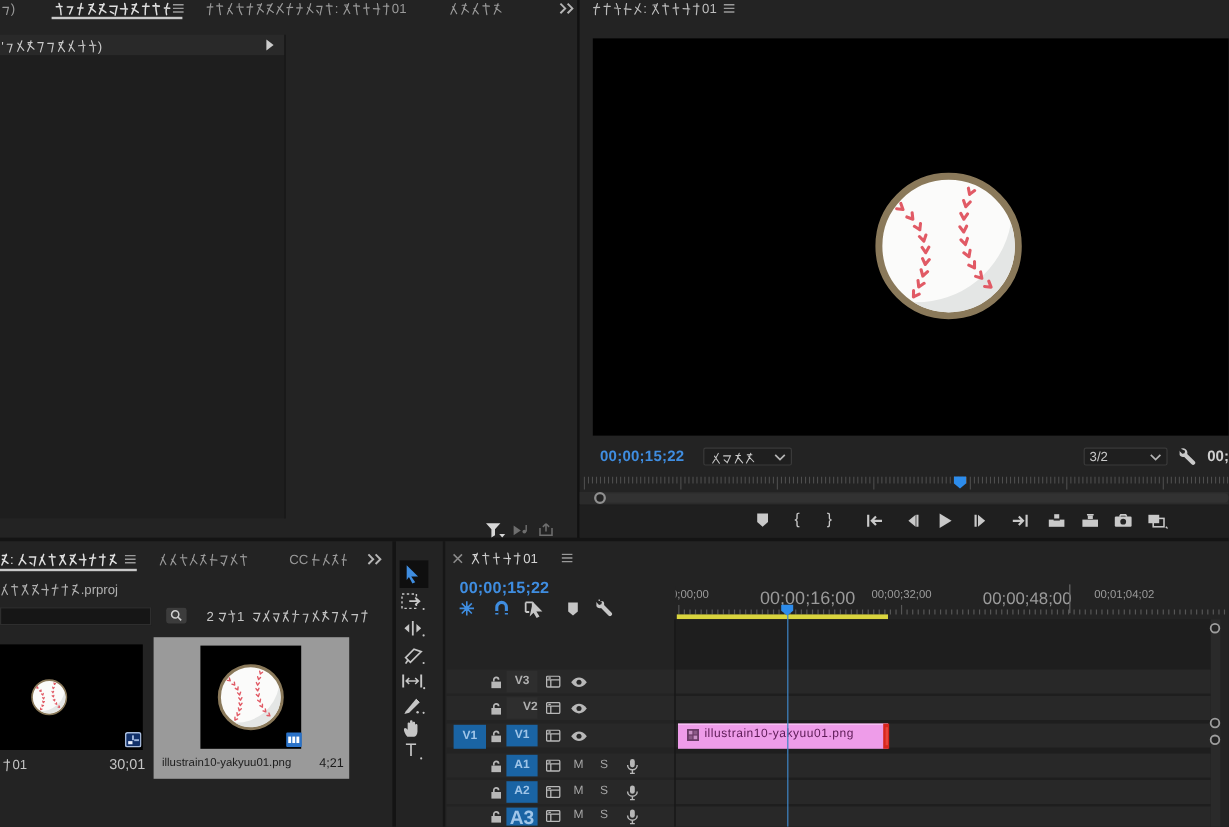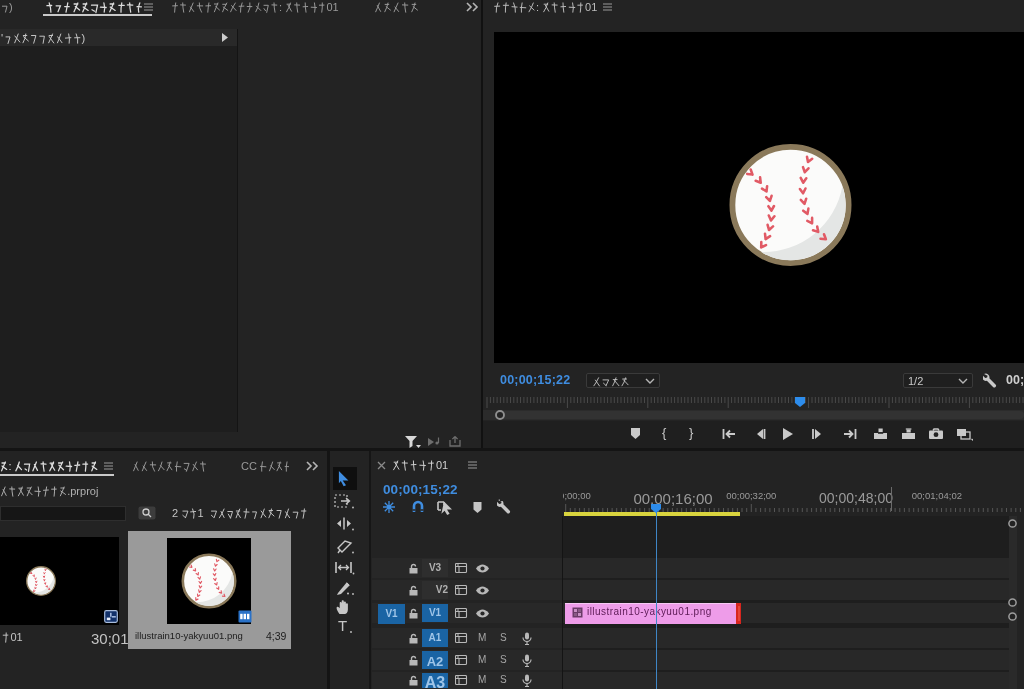--- a/index.html
+++ b/index.html
@@ -73,21 +73,21 @@
     </svg>
     <div style="position:absolute;left:500px;top:374px;font-size:12.5px;color:#3f8de0;font-weight:700;letter-spacing:0.2px;white-space:nowrap;line-height:1">00;00;15;22</div>
     <div style="position:absolute;left:586px;top:373px;width:74px;height:15px;background:#1f1f1f;border:1px solid #3a3a3a;border-radius:2px"></div>
     <svg style="position:absolute;left:592px;top:376px;overflow:hidden" width="40" height="13" font-family="Liberation Sans, sans-serif">
       <path d="M6.6,1.8 Q4.6,6.1 1.9,9.8 M3.4,4.1 L7.5,10.0 M11.0,3.9 L16.7,3.9 L14.0,9.7 M11.5,7.2 L14.1,9.6 M24.0,1.8 Q22.8,6.1 20.7,9.8 M22.5,4.5 L26.9,9.7 M21.2,3.6 L25.1,3.6 M33.6,1.8 Q32.6,6.1 30.0,9.8 M31.6,4.0 L36.1,8.8 M30.7,3.0 L34.6,3.0" stroke="#c9c9c9" stroke-width="0.88" fill="none" stroke-linecap="round"></path>
     </svg>
     <svg style="position:absolute;left:645px;top:378px;" width="10" height="7" font-family="Liberation Sans, sans-serif">
       <path d="M1 1l4 4 4-4" stroke="#b5b5b5" stroke-width="1.4" fill="none"></path>
     </svg>
     <div style="position:absolute;left:903px;top:373px;width:70px;height:15px;background:#1f1f1f;border:1px solid #3a3a3a;border-radius:2px"></div>
-    <div style="position:absolute;left:908px;top:376px;font-size:11px;color:#c9c9c9;font-weight:400;letter-spacing:0px;white-space:nowrap;line-height:1">1/2</div>
+    <div style="position:absolute;left:908px;top:376px;font-size:11px;color:#c9c9c9;font-weight:400;letter-spacing:0px;white-space:nowrap;line-height:1">3/2</div>
     <svg style="position:absolute;left:958px;top:378px;" width="10" height="7" font-family="Liberation Sans, sans-serif">
       <path d="M1 1l4 4 4-4" stroke="#b5b5b5" stroke-width="1.4" fill="none"></path>
     </svg>
     <svg style="position:absolute;left:983px;top:372px;" width="16" height="16" font-family="Liberation Sans, sans-serif">
       <path d="M14.9 2.1a4.1 4.1 0 0 0-5.8 4.7L2.4 13.5a1.9 1.9 0 0 0 2.7 2.7l6.7-6.7a4.1 4.1 0 0 0 4.7-5.8L13.6 6.6l-2.1-0.5-0.5-2.1z" fill="#c9c9c9" transform="scale(0.92) translate(16,0) scale(-1,1)"></path>
     </svg>
     <div style="position:absolute;left:1006px;top:374px;font-size:12.5px;color:#d0d0d0;font-weight:700;letter-spacing:0px;white-space:nowrap;line-height:1">00;0</div>
     <svg style="position:absolute;left:483px;top:397px;" width="541" height="12" font-family="Liberation Sans, sans-serif">
       <path d="M4.0 0v11 M7.4 0v6 M10.7 0v6 M14.1 0v6 M17.4 0v6 M20.8 0v6 M24.1 0v6 M27.5 0v6 M30.8 0v6 M34.2 0v6 M37.5 0v6 M40.9 0v6 M44.2 0v6 M47.6 0v6 M50.9 0v6 M54.3 0v6 M57.6 0v6 M61.0 0v6 M64.3 0v6 M67.7 0v6 M71.0 0v6 M74.4 0v6 M77.7 0v6 M81.1 0v6 M84.4 0v11 M87.8 0v6 M91.1 0v6 M94.5 0v6 M97.8 0v6 M101.2 0v6 M104.5 0v6 M107.9 0v6 M111.2 0v6 M114.6 0v6 M117.9 0v6 M121.3 0v6 M124.6 0v6 M128.0 0v6 M131.3 0v6 M134.7 0v6 M138.0 0v6 M141.4 0v6 M144.7 0v6 M148.1 0v6 M151.4 0v6 M154.8 0v6 M158.1 0v6 M161.5 0v6 M164.8 0v11 M168.2 0v6 M171.5 0v6 M174.9 0v6 M178.2 0v6 M181.6 0v6 M184.9 0v6 M188.3 0v6 M191.6 0v6 M195.0 0v6 M198.3 0v6 M201.7 0v6 M205.0 0v6 M208.4 0v6 M211.7 0v6 M215.1 0v6 M218.4 0v6 M221.8 0v6 M225.1 0v6 M228.5 0v6 M231.8 0v6 M235.2 0v6 M238.5 0v6 M241.9 0v6 M245.2 0v11 M248.6 0v6 M251.9 0v6 M255.3 0v6 M258.6 0v6 M262.0 0v6 M265.3 0v6 M268.7 0v6 M272.0 0v6 M275.4 0v6 M278.7 0v6 M282.1 0v6 M285.4 0v6 M288.8 0v6 M292.1 0v6 M295.5 0v6 M298.8 0v6 M302.2 0v6 M305.5 0v6 M308.9 0v6 M312.2 0v6 M315.6 0v6 M318.9 0v6 M322.3 0v6 M325.6 0v11 M329.0 0v6 M332.3 0v6 M335.7 0v6 M339.0 0v6 M342.4 0v6 M345.7 0v6 M349.1 0v6 M352.4 0v6 M355.8 0v6 M359.1 0v6 M362.5 0v6 M365.8 0v6 M369.2 0v6 M372.5 0v6 M375.9 0v6 M379.2 0v6 M382.6 0v6 M385.9 0v6 M389.3 0v6 M392.6 0v6 M396.0 0v6 M399.3 0v6 M402.7 0v6 M406.0 0v11 M409.4 0v6 M412.7 0v6 M416.1 0v6 M419.4 0v6 M422.8 0v6 M426.1 0v6 M429.5 0v6 M432.8 0v6 M436.2 0v6 M439.5 0v6 M442.9 0v6 M446.2 0v6 M449.6 0v6 M452.9 0v6 M456.3 0v6 M459.6 0v6 M463.0 0v6 M466.3 0v6 M469.7 0v6 M473.0 0v6 M476.4 0v6 M479.7 0v6 M483.1 0v6 M486.4 0v11 M489.8 0v6 M493.1 0v6 M496.5 0v6 M499.8 0v6 M503.2 0v6 M506.5 0v6 M509.9 0v6 M513.2 0v6 M516.6 0v6 M519.9 0v6 M523.3 0v6 M526.6 0v6 M530.0 0v6 M533.3 0v6 M536.7 0v6 M540.0 0v6" stroke="#4e4e4e" stroke-width="0.9"></path>
     </svg>
@@ -187,37 +187,37 @@
     <svg style="position:absolute;left:104px;top:610px;" width="14" height="13" font-family="Liberation Sans, sans-serif">
       <rect x="0.7" y="0.7" width="12.6" height="11.6" rx="1.5" fill="#12316a" stroke="#a8bcdc" stroke-width="1.2"></rect>
       <rect x="2.8" y="7.6" width="3.6" height="2.6" fill="#e8eefc"></rect>
       <rect x="6" y="2.8" width="1.6" height="4" fill="#9fb6dd"></rect>
       <rect x="7.8" y="6" width="4" height="1.6" fill="#9fb6dd"></rect>
     </svg>
     <svg style="position:absolute;left:2px;top:631px;overflow:hidden" width="25" height="14" font-family="Liberation Sans, sans-serif">
       <path d="M1.2,4.2 L5.9,4.1 M4.2,1.9 Q4.3,7.2 3.7,11.2" stroke="#c4c4c4" stroke-width="0.97" fill="none" stroke-linecap="round"></path>
       <text x="8.4" y="10.2" font-size="11" fill="#c4c4c4" font-weight="400" letter-spacing="0"> 01</text>
     </svg>
-    <div style="position:absolute;left:91px;top:631px;font-size:15px;color:#c4c4c4;font-weight:400;letter-spacing:0px;white-space:nowrap;line-height:1">30;01</div>
+    <div style="position:absolute;left:91px;top:631px;font-size:12px;color:#c4c4c4;font-weight:400;letter-spacing:0px;white-space:nowrap;line-height:1">30;01</div>
     <div style="position:absolute;left:128px;top:531px;width:163px;height:118px;background:#9a9a9a"></div>
     <div style="position:absolute;left:167px;top:538px;width:84px;height:86px;background:#000"></div>
     <svg style="position:absolute;left:167px;top:538px;" width="84" height="86" font-family="Liberation Sans, sans-serif">
       <circle cx="42" cy="43" r="26.2" fill="#fbfbfa" stroke="#8a795a" stroke-width="2.6"></circle>
       <path d="M 65.4 34.5 A 24.9 24.9 0 0 1 28.8 64.2 A 36.1 36.1 0 0 0 65.4 34.5 Z" fill="#e4e6e5"></path>
       <path d="M22.5,29.0 L24.9,29.3 M24.1,27.0 L24.9,29.3 M26.3,32.1 L28.6,32.9 M28.3,30.5 L28.6,32.9 M29.1,35.6 L31.2,36.9 M31.4,34.5 L31.2,36.9 M31.0,39.4 L32.7,41.2 M33.5,38.9 L32.7,41.2 M32.0,43.5 L33.4,45.5 M34.6,43.4 L33.4,45.5 M32.2,47.7 L33.2,49.9 M34.7,48.1 L33.2,49.9 M31.7,51.9 L32.3,54.3 M34.1,52.6 L32.3,54.3 M30.5,56.0 L30.8,58.4 M32.8,57.0 L30.8,58.4 M28.8,59.7 L28.8,62.1 M31.0,61.1 L28.8,62.1" stroke="#e15a65" stroke-width="1.16" fill="none" stroke-linecap="round"></path>
       <path d="M49.4,21.3 L49.9,23.6 M51.8,22.2 L49.9,23.6 M47.7,25.9 L48.5,28.2 M50.1,26.5 L48.5,28.2 M46.6,30.8 L47.7,33.0 M49.1,31.0 L47.7,33.0 M46.3,35.8 L47.7,37.7 M48.8,35.6 L47.7,37.7 M46.6,40.7 L48.3,42.5 M49.1,40.2 L48.3,42.5 M47.7,45.5 L49.7,47.0 M50.1,44.6 L49.7,47.0 M49.6,50.1 L51.7,51.3 M51.7,48.8 L51.7,51.3 M52.2,54.4 L54.5,55.1 M54.1,52.7 L54.5,55.1 M55.5,58.2 L57.9,58.5 M57.1,56.2 L57.9,58.5" stroke="#e15a65" stroke-width="1.16" fill="none" stroke-linecap="round"></path>
     </svg>
     <svg style="position:absolute;left:238px;top:610px;" width="14" height="13" font-family="Liberation Sans, sans-serif">
       <rect x="0.5" y="0.5" width="13" height="12" rx="1" fill="#2a72c8"></rect>
       <rect x="2.2" y="3.8" width="2.4" height="5.4" fill="#ffffff"></rect>
       <rect x="5.6" y="3.8" width="2.4" height="5.4" fill="#ffffff"></rect>
       <rect x="9" y="3.8" width="2.4" height="5.4" fill="#ffffff"></rect>
     </svg>
     <div style="position:absolute;left:135px;top:631px;font-size:9.5px;color:#1c1c1c;font-weight:400;letter-spacing:0px;white-space:nowrap;line-height:1">illustrain10-yakyuu01.png</div>
-    <div style="position:absolute;left:266px;top:631px;font-size:10.5px;color:#1c1c1c;font-weight:400;letter-spacing:0px;white-space:nowrap;line-height:1">4;39</div>
+    <div style="position:absolute;left:266px;top:631px;font-size:10.5px;color:#1c1c1c;font-weight:400;letter-spacing:0px;white-space:nowrap;line-height:1">4;21</div>
     <div style="position:absolute;left:333px;top:467px;width:24px;height:23px;background:#0f0f0f"></div>
     <svg style="position:absolute;left:337px;top:470px;" width="16" height="17" font-family="Liberation Sans, sans-serif">
       <path d="M2 1l10 10h-6l3.5 5-2.5 1-3-5.5L2 14z" fill="#3f8de0" transform="scale(0.95)"></path>
     </svg>
     <svg style="position:absolute;left:334px;top:494px;" width="21" height="15" font-family="Liberation Sans, sans-serif">
       <rect x="1" y="1" width="12" height="12" fill="none" stroke="#c6c6c6" stroke-width="1.2" stroke-dasharray="2 2"></rect>
       <path d="M7 7h8M12 4l3.5 3-3.5 3" stroke="#c6c6c6" stroke-width="1.4" fill="none"></path>
       <circle cx="19" cy="13.5" r="0.9" fill="#c6c6c6"></circle>
     </svg>
     <svg style="position:absolute;left:334px;top:516px;" width="21" height="15" font-family="Liberation Sans, sans-serif">
@@ -355,21 +355,21 @@
     <div style="position:absolute;left:500px;top:633px;font-size:10px;color:#a6a6a6;font-weight:400;letter-spacing:0px;white-space:nowrap;line-height:1">S</div>
     <svg style="position:absolute;left:521px;top:632px;" width="12" height="13" font-family="Liberation Sans, sans-serif">
       <rect x="4" y="0.5" width="4" height="7" rx="2" fill="#b8b8b8"></rect>
       <path d="M2 5.5a4 4 0 0 0 8 0M6 9.5v3M4 12.5h4" stroke="#b8b8b8" stroke-width="1.2" fill="none"></path>
     </svg>
     <svg style="position:absolute;left:408px;top:655px;" width="11" height="11" font-family="Liberation Sans, sans-serif">
       <rect x="1.5" y="5" width="8" height="5.5" fill="#b8b8b8"></rect>
       <path d="M3.5 5V3.5a2 2 0 0 1 4 0" stroke="#b8b8b8" stroke-width="1.4" fill="none"></path>
     </svg>
     <div style="position:absolute;left:422px;top:651px;width:26px;height:18px;background:#1a64a4"></div>
-    <div style="position:absolute;left:422px;top:655px;width:26px;text-align:center;font-size:13px;color:#9fc5e8;font-weight:700;letter-spacing:0px;white-space:nowrap;line-height:1">A2</div>
+    <div style="position:absolute;left:422px;top:655px;width:26px;text-align:center;font-size:10px;color:#9fc5e8;font-weight:700;letter-spacing:0px;white-space:nowrap;line-height:1">A2</div>
     <svg style="position:absolute;left:455px;top:655px;" width="13" height="11" font-family="Liberation Sans, sans-serif">
       <rect x="0.5" y="0.5" width="11" height="9" rx="1" fill="none" stroke="#b8b8b8" stroke-width="1.1"></rect>
       <path d="M0.5 3.5h11M4 3.5v6" stroke="#b8b8b8" stroke-width="1.1"></path>
       <path d="M2 2h2" stroke="#b8b8b8" stroke-width="1.1"></path>
     </svg>
     <div style="position:absolute;left:478px;top:655px;font-size:10px;color:#a6a6a6;font-weight:400;letter-spacing:0px;white-space:nowrap;line-height:1">M</div>
     <div style="position:absolute;left:500px;top:655px;font-size:10px;color:#a6a6a6;font-weight:400;letter-spacing:0px;white-space:nowrap;line-height:1">S</div>
     <svg style="position:absolute;left:521px;top:654px;" width="12" height="13" font-family="Liberation Sans, sans-serif">
       <rect x="4" y="0.5" width="4" height="7" rx="2" fill="#b8b8b8"></rect>
       <path d="M2 5.5a4 4 0 0 0 8 0M6 9.5v3M4 12.5h4" stroke="#b8b8b8" stroke-width="1.2" fill="none"></path>

